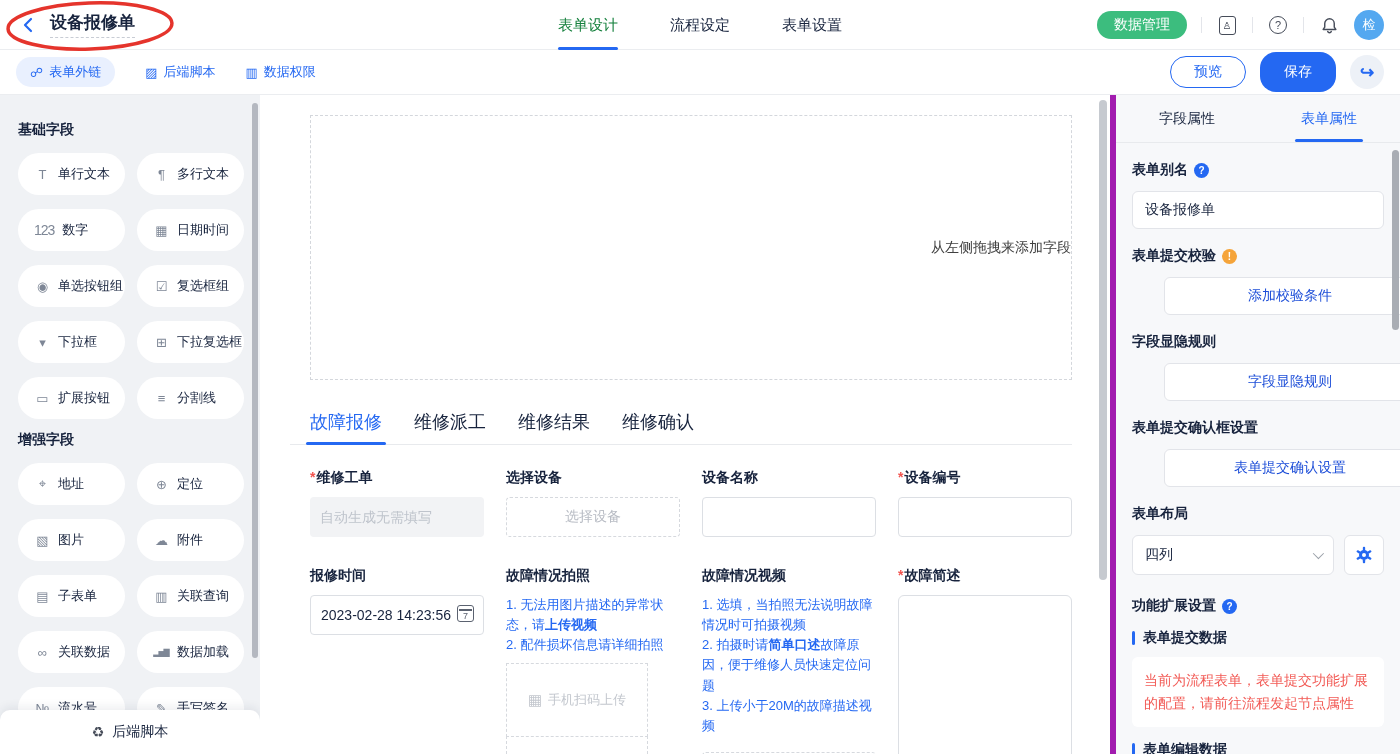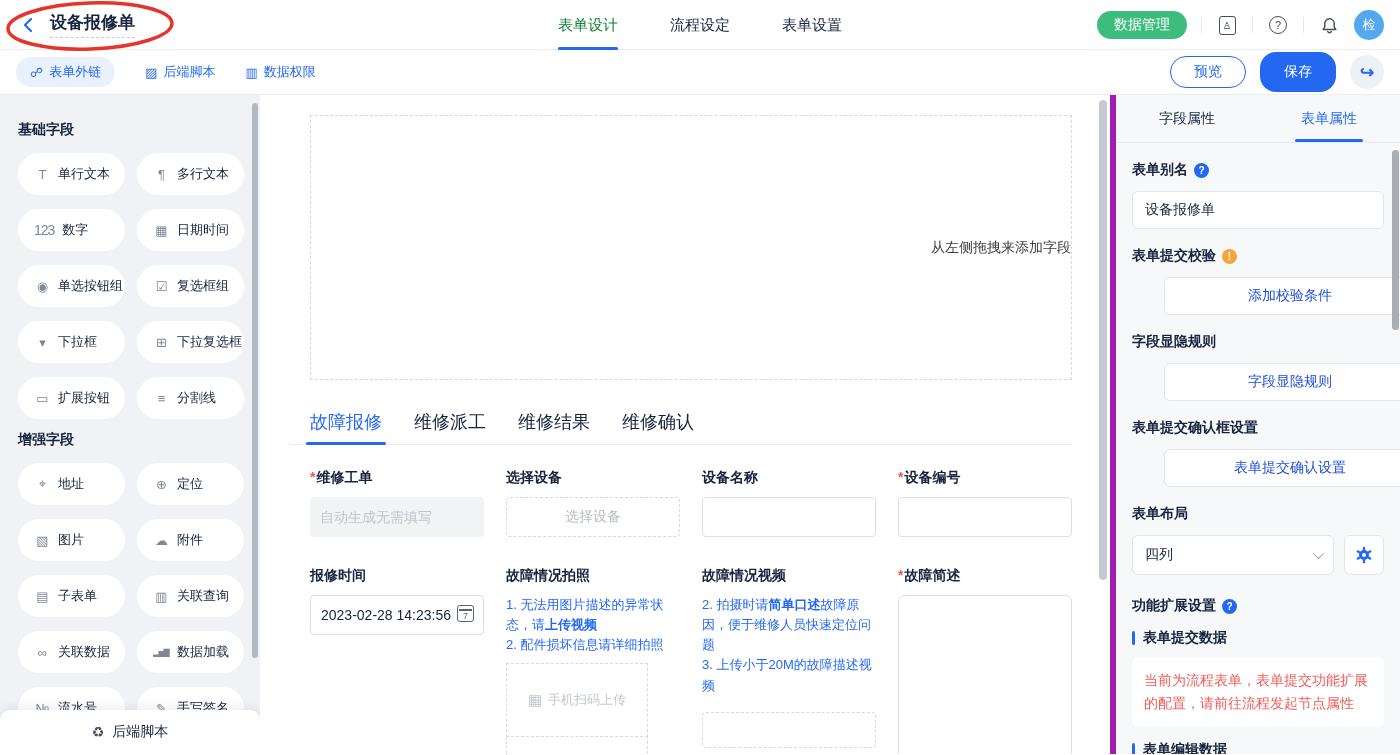--- a/index.html
+++ b/index.html
@@ -310,20 +310,21 @@
             </div>
             <div class="up-cell">
               
             </div>
           </div>
 
         </div>
 
         <div>
           <div class="flabel"><span>故障情况视频</span></div>
+          <div class="help-line"><span>1. 选填，当拍照无法说明故障情况时可拍摄视频</span><b></b><span></span></div>
           <div class="help-line"><span>2. 拍摄时请</span><b>简单口述</b><span>故障原因，便于维修人员快速定位问题</span></div>
           <div class="help-line"><span>3. 上传小于20M的故障描述视频</span><b></b><span></span></div>
           <button class="dash-btn video-btn" style="color:#596066;">
             
             
           </button>
         </div>
 
         <div>
           <div class="flabel"><span class="req">*</span><span>故障简述</span></div>

